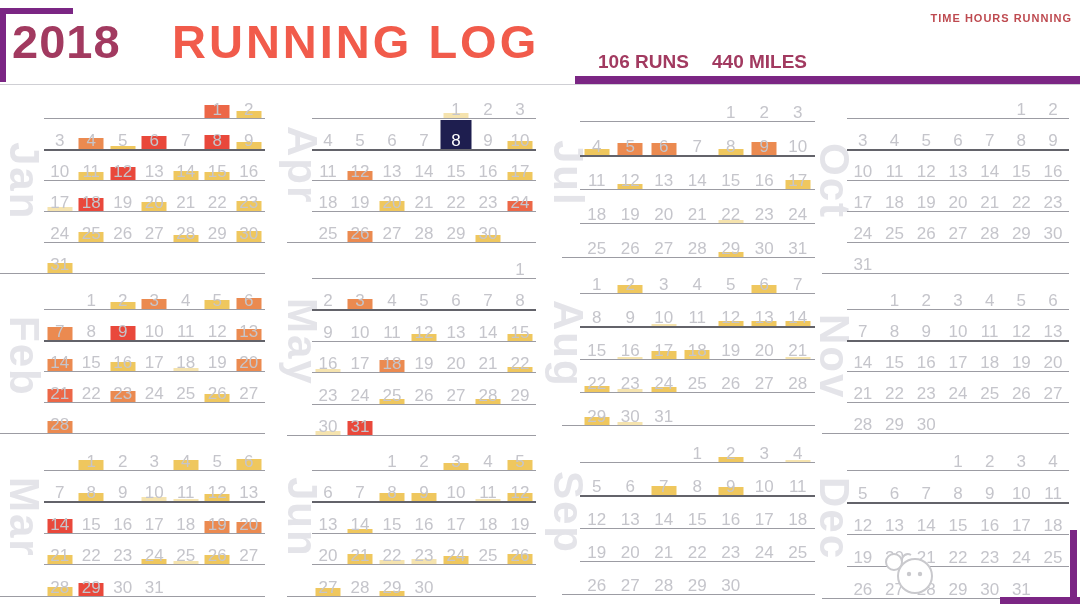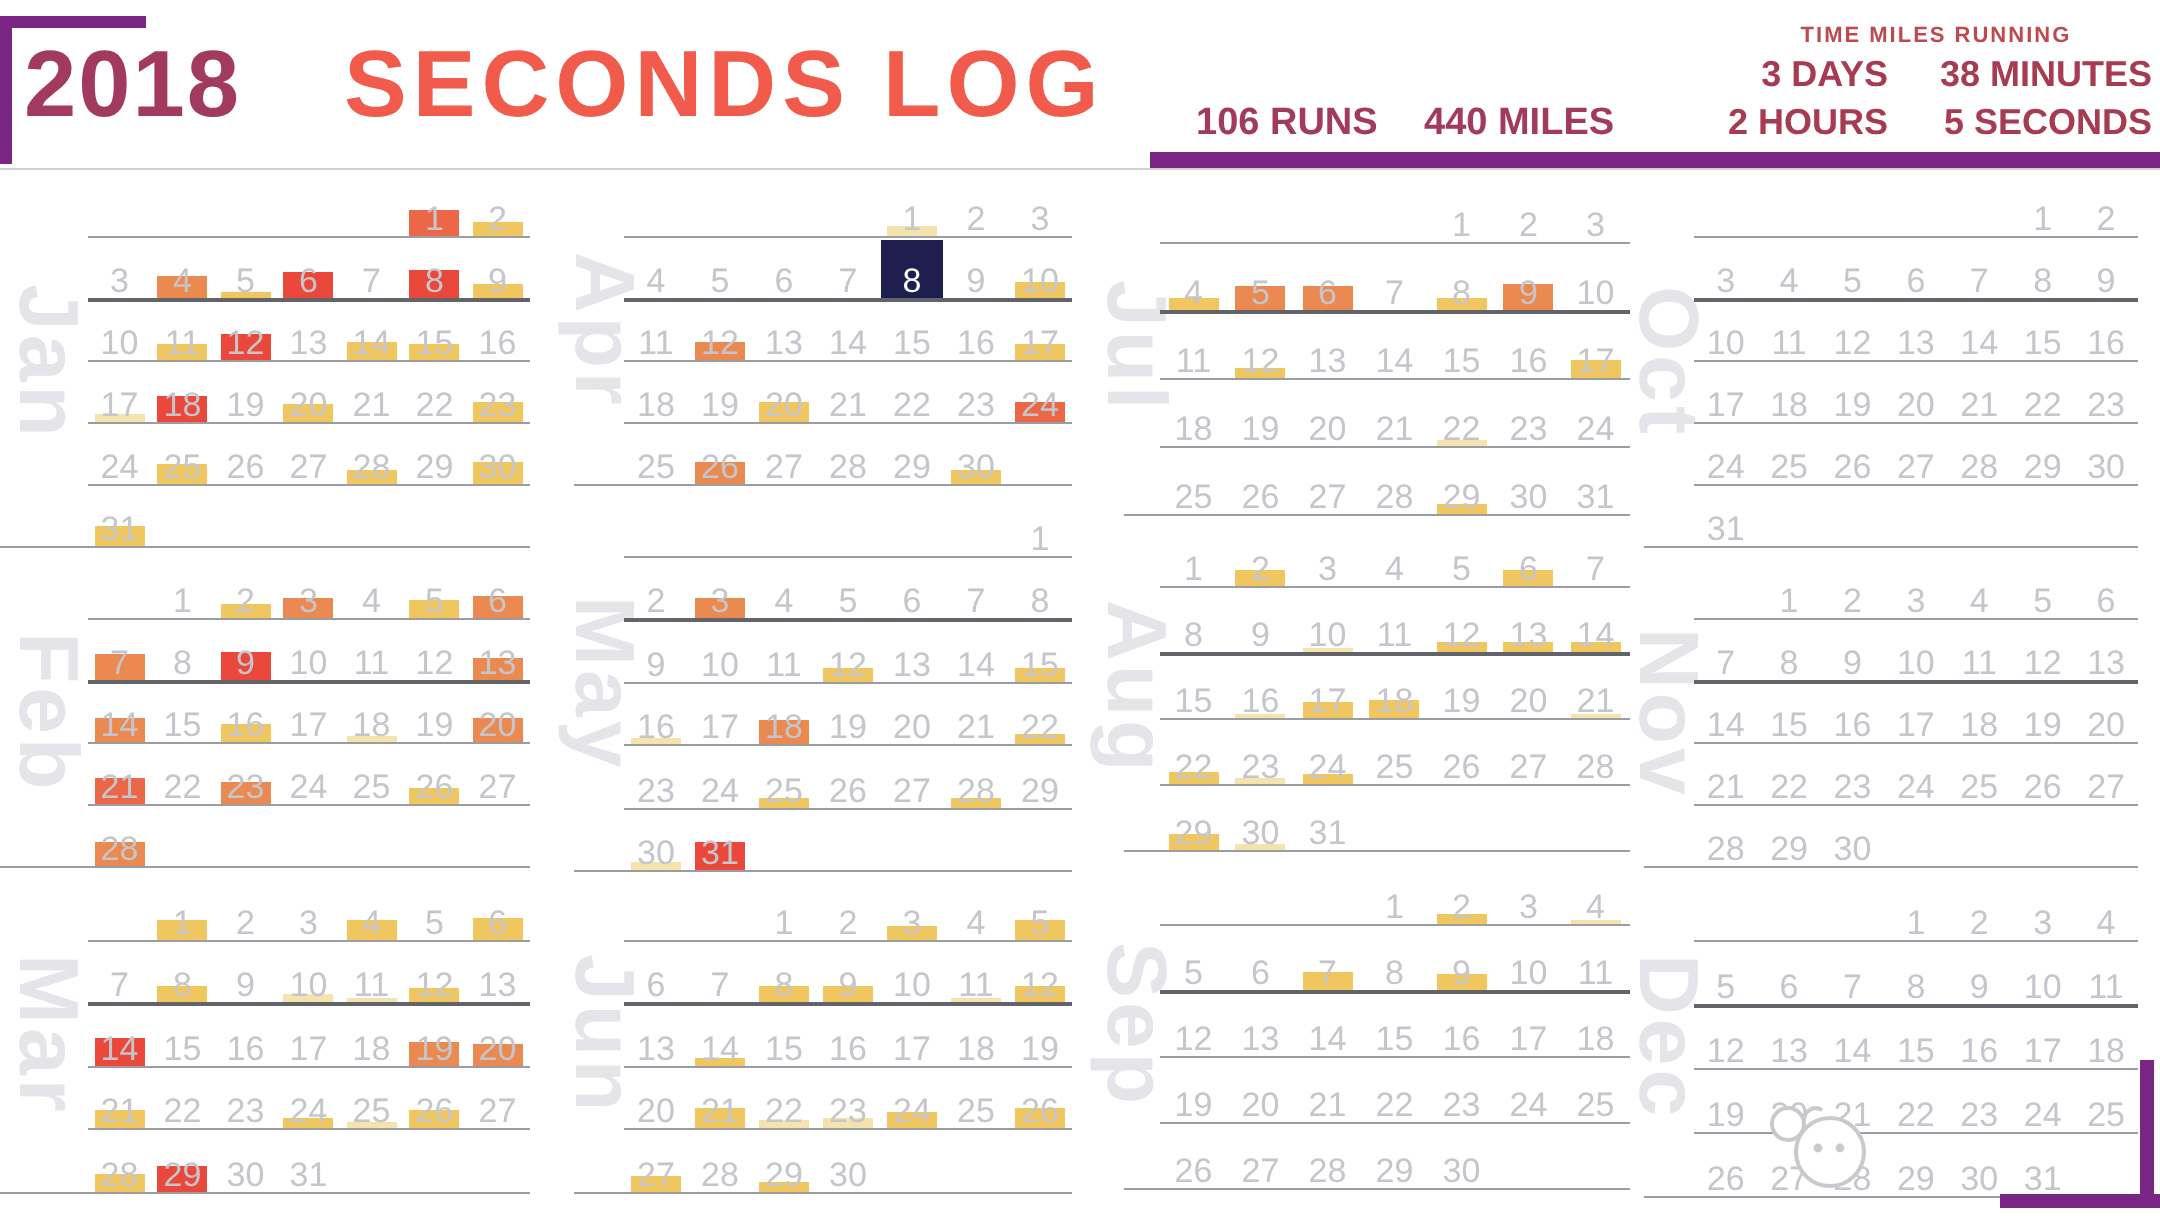--- a/index.html
+++ b/index.html
@@ -42,32 +42,26 @@
   .watermark{position:absolute;left:882px;top:548px;display:flex;align-items:center;z-index:5;}
   .wm-text{font-size:28px;color:#C9C9CD;letter-spacing:3px;white-space:nowrap;}
 </style>
 </head>
 <body>
 
 <div class="bracket" style="left:0;top:8px;width:73px;height:6px;"></div>
 <div class="bracket" style="left:0;top:8px;width:6px;height:74px;"></div>
 
 <div class="hdr-year">2018</div>
-<div class="hdr-title">SECONDS LOG</div>
+<div class="hdr-title">RUNNING LOG</div>
 <div class="hdr-runs">106 RUNS</div>
 <div class="hdr-miles">440 MILES</div>
 
 <div class="time-block">
-  <div class="time-label">TIME MILES RUNNING</div>
-  <div class="time-grid">
-    <span>3 DAYS</span>
-    <span>38 MINUTES</span>
-    <span>2 HOURS</span>
-    <span>5 SECONDS</span>
-  </div>
+  <div class="time-label">TIME HOURS RUNNING</div>
 </div>
 
 <div class="hdr-rule"></div>
 <div class="hdr-purple-bar"></div>
 
 <div id="board">
     <div class="month-label" style="left: 8px; top: 88px; height: 186px;">Jan</div>
     <div class="week-line" style="left: 44px; top: 118px; width: 220.5px;"></div>
     <div class="week-line dark" style="left: 44px; top: 149px; width: 220.5px;"></div>
     <div class="week-line" style="left: 44px; top: 180px; width: 220.5px;"></div>

